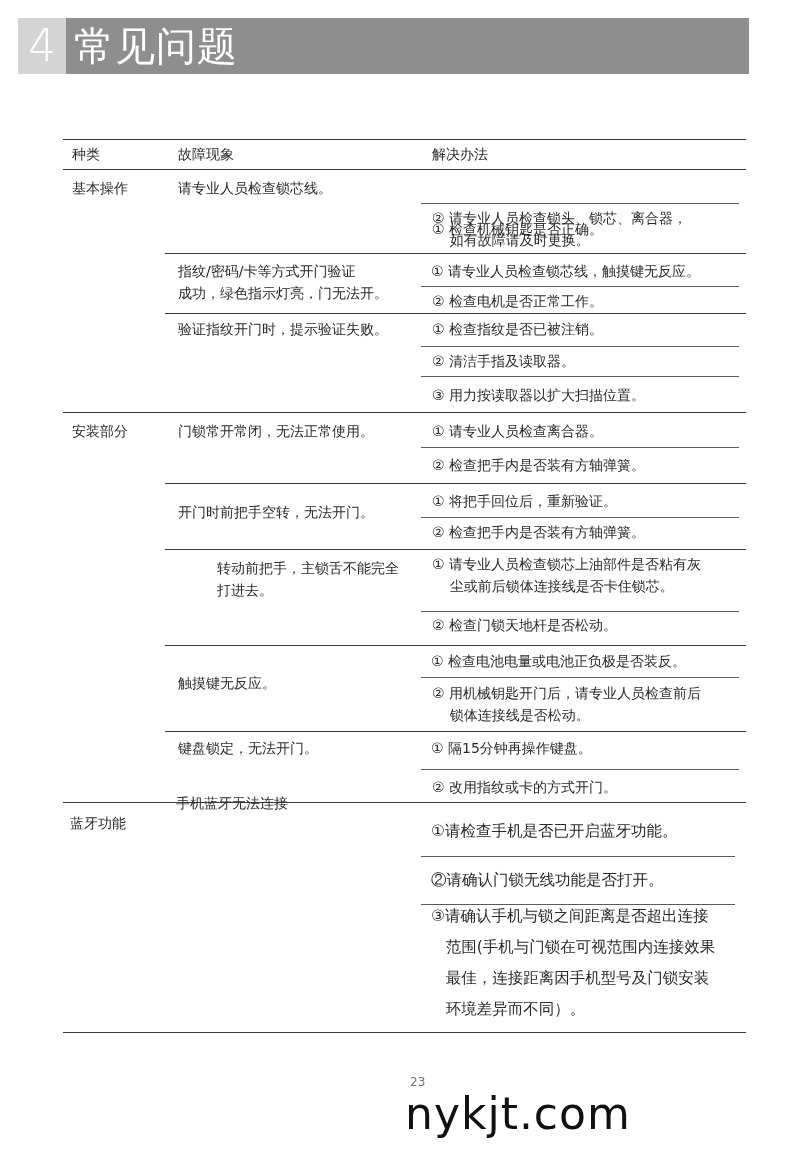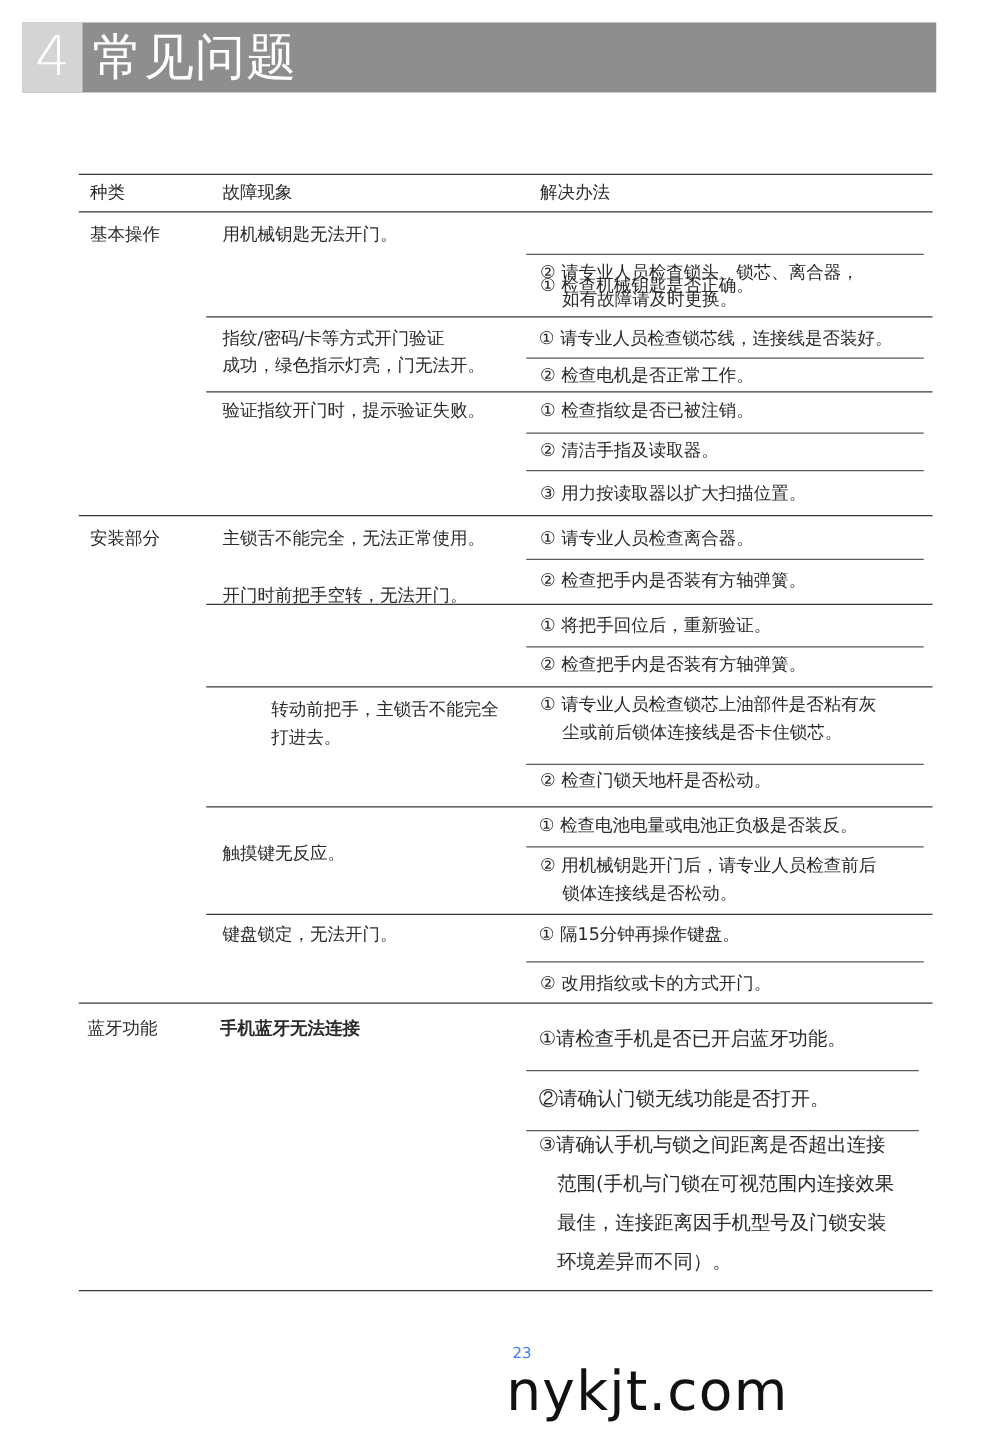--- a/index.html
+++ b/index.html
@@ -8,21 +8,21 @@
     .banner { position: absolute; left: 18px; top: 18px; width: 731px; height: 56px; background: #8f8e8e; }
     .banner-num { position: absolute; left: 0; top: 0; width: 48px; height: 56px; background: #d4d4d4;
                   color: #ffffff; font-size: 44px; line-height: 56px; text-align: center;
                   font-family: "DejaVu Sans", sans-serif; font-weight: 300; }
     .banner-title { position: absolute; left: 56px; top: 0; height: 56px; line-height: 56px;
                     color: #ffffff; font-size: 40px; letter-spacing: 1px; }
     .hl { position: absolute; height: 0; border-top: 1.5px solid #3a3a3a; }
     .hl.thin { border-top: 1.5px solid #5a5a5a; }
     .t { position: absolute; font-size: 14px; line-height: 22px; white-space: pre; color: #2a2a2a; }
     .t.big { font-size: 15.5px; line-height: 31px; }
-    .page-num { position: absolute; left: 410px; top: 1075px; font-size: 12px; color: #3b82f6; }
+    .page-num { position: absolute; left: 410px; top: 1075px; font-size: 12px; color: #737373; }
     .site { position: absolute; left: 405px; top: 1088px; font-size: 44px; color: #111; letter-spacing: 1px;
             font-family: "DejaVu Sans", sans-serif; }
   </style>
 </head>
 <body>
 
 <div class="banner">
   <div class="banner-num">4</div>
   <div class="banner-title">常见问题</div>
 </div>
@@ -30,51 +30,51 @@
 <div>
 
   <div class="hl" style="left:63px; top:139px; width:683px;"></div>
   <div class="t" style="left:72px; top:143px;">种类</div>
   <div class="t" style="left:178px; top:143px;">故障现象</div>
   <div class="t" style="left:432px; top:143px;">解决办法</div>
   <div class="hl" style="left:63px; top:169px; width:683px;"></div>
 
   <div class="t" style="left:72px; top:177px;">基本操作</div>
 
-  <div class="t" style="left:178px; top:177px;">用机械钥匙无法开门。</div>
+  <div class="t" style="left:178px; top:177px;">请专业人员检查锁芯线。</div>
   <div class="t" style="left:432px; top:177px;margin-top:41px;">① 检查机械钥匙是否正确。</div>
   <div class="hl thin" style="left:421px; top:203px; width:318px;"></div>
   <div class="t" style="left:432px; top:207px;">② 请专业人员检查锁头、锁芯、离合器，
     如有故障请及时更换。</div>
   <div class="hl" style="left:165px; top:253px; width:581px;"></div>
 
   <div class="t" style="left:178px; top:260px;">指纹/密码/卡等方式开门验证
 成功，绿色指示灯亮，门无法开。</div>
-  <div class="t" style="left:431px; top:260px;">① 请专业人员检查锁芯线，连接线是否装好。</div>
+  <div class="t" style="left:431px; top:260px;">① 请专业人员检查锁芯线，触摸键无反应。</div>
   <div class="hl thin" style="left:421px; top:286px; width:318px;"></div>
   <div class="t" style="left:432px; top:290px;">② 检查电机是否正常工作。</div>
   <div class="hl" style="left:165px; top:313px; width:581px;"></div>
 
   <div class="t" style="left:178px; top:318px;">验证指纹开门时，提示验证失败。</div>
   <div class="t" style="left:432px; top:318px;">① 检查指纹是否已被注销。</div>
   <div class="hl thin" style="left:421px; top:346px; width:318px;"></div>
   <div class="t" style="left:432px; top:350px;">② 清洁手指及读取器。</div>
   <div class="hl thin" style="left:421px; top:376px; width:318px;"></div>
   <div class="t" style="left:432px; top:384px;">③ 用力按读取器以扩大扫描位置。</div>
   <div class="hl" style="left:63px; top:412px; width:683px;"></div>
 
   <div class="t" style="left:72px; top:420px;">安装部分</div>
 
-  <div class="t" style="left:178px; top:420px;">主锁舌不能完全，无法正常使用。</div>
+  <div class="t" style="left:178px; top:420px;">门锁常开常闭，无法正常使用。</div>
   <div class="t" style="left:432px; top:420px;">① 请专业人员检查离合器。</div>
   <div class="hl thin" style="left:421px; top:447px; width:318px;"></div>
   <div class="t" style="left:432px; top:454px;">② 检查把手内是否装有方轴弹簧。</div>
   <div class="hl" style="left:165px; top:483px; width:581px;"></div>
 
-  <div class="t" style="left:178px; top:466px;">开门时前把手空转，无法开门。</div>
+  <div class="t" style="left:178px; top:501px;">开门时前把手空转，无法开门。</div>
   <div class="t" style="left:432px; top:490px;">① 将把手回位后，重新验证。</div>
   <div class="hl thin" style="left:421px; top:517px; width:318px;"></div>
   <div class="t" style="left:432px; top:521px;">② 检查把手内是否装有方轴弹簧。</div>
   <div class="hl" style="left:165px; top:549px; width:581px;"></div>
 
   <div class="t" style="left:178px; top:557px;margin-left:39px;">转动前把手，主锁舌不能完全
 打进去。</div>
   <div class="t" style="left:432px; top:553px;">① 请专业人员检查锁芯上油部件是否粘有灰
     尘或前后锁体连接线是否卡住锁芯。</div>
   <div class="hl thin" style="left:421px; top:611px; width:318px;"></div>
@@ -88,21 +88,21 @@
     锁体连接线是否松动。</div>
   <div class="hl" style="left:165px; top:731px; width:581px;"></div>
 
   <div class="t" style="left:178px; top:737px;">键盘锁定，无法开门。</div>
   <div class="t" style="left:431px; top:737px;">① 隔15分钟再操作键盘。</div>
   <div class="hl thin" style="left:421px; top:769px; width:318px;"></div>
   <div class="t" style="left:432px; top:776px;">② 改用指纹或卡的方式开门。</div>
   <div class="hl" style="left:63px; top:802px; width:683px;"></div>
 
   <div class="t" style="left:70px; top:812px;">蓝牙功能</div>
-  <div class="t" style="left:176px; top:812px;font-weight:bold;">手机蓝牙无法连接</div>
+  <div class="t" style="left:176px; top:792px;">手机蓝牙无法连接</div>
   <div class="t big" style="left:431px; top:816px;">①请检查手机是否已开启蓝牙功能。</div>
   <div class="hl thin" style="left:421px; top:856px; width:314px;"></div>
   <div class="t big" style="left:431px; top:864px;font-family:Liberation Serif, serif;">②请确认门锁无线功能是否打开。</div>
   <div class="hl thin" style="left:421px; top:904px; width:314px;"></div>
   <div class="t big" style="left:431px; top:901px;">③请确认手机与锁之间距离是否超出连接
    范围(手机与门锁在可视范围内连接效果
    最佳，连接距离因手机型号及门锁安装
    环境差异而不同）。</div>
   <div class="hl" style="left:63px; top:1032px; width:683px;"></div>
 </div>

